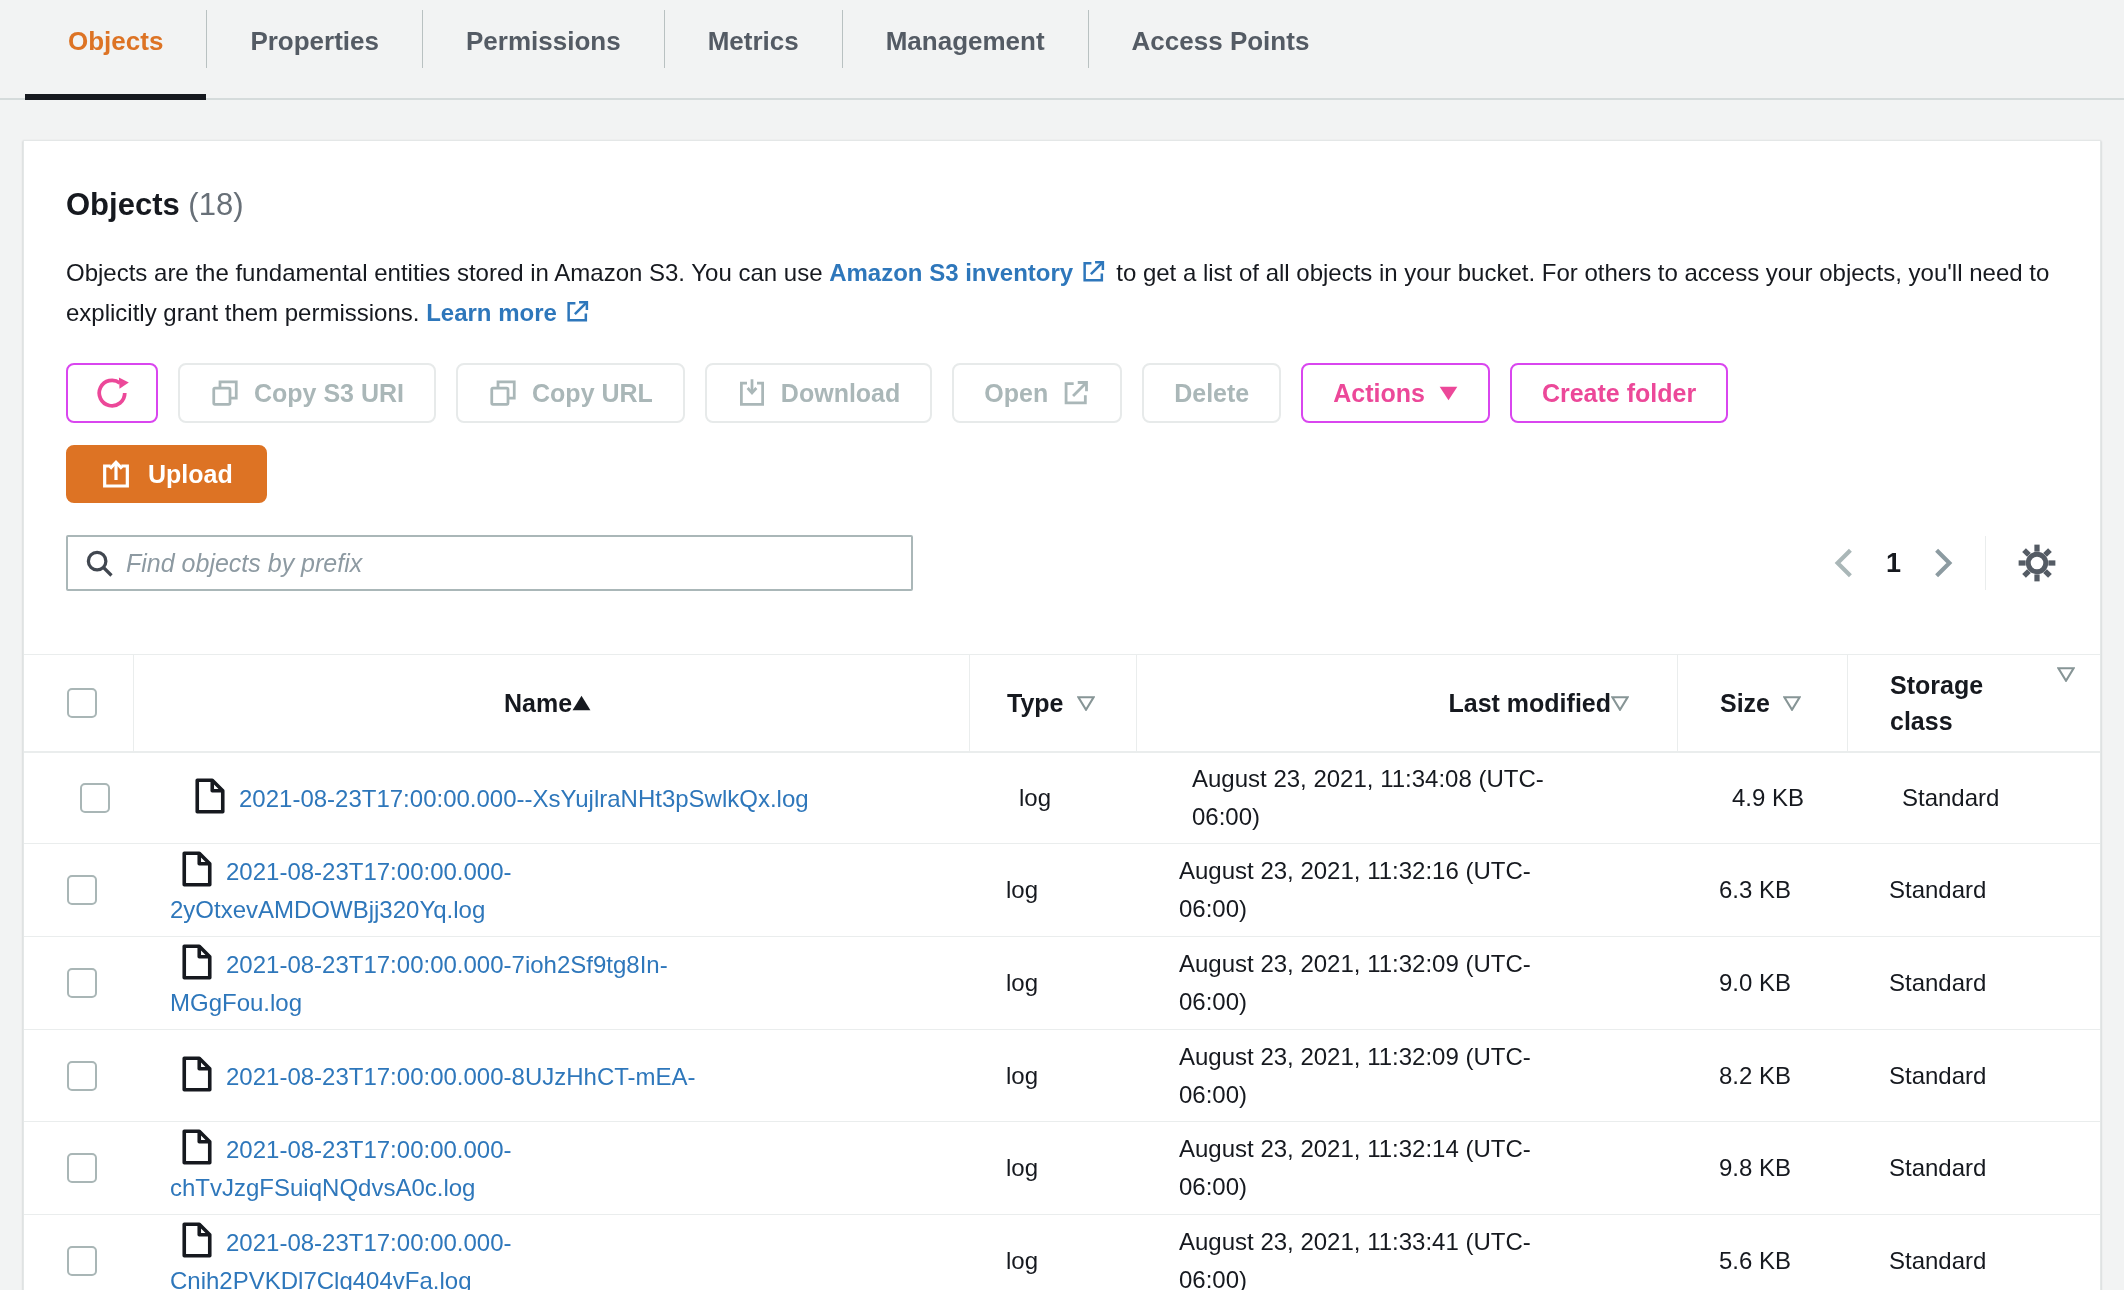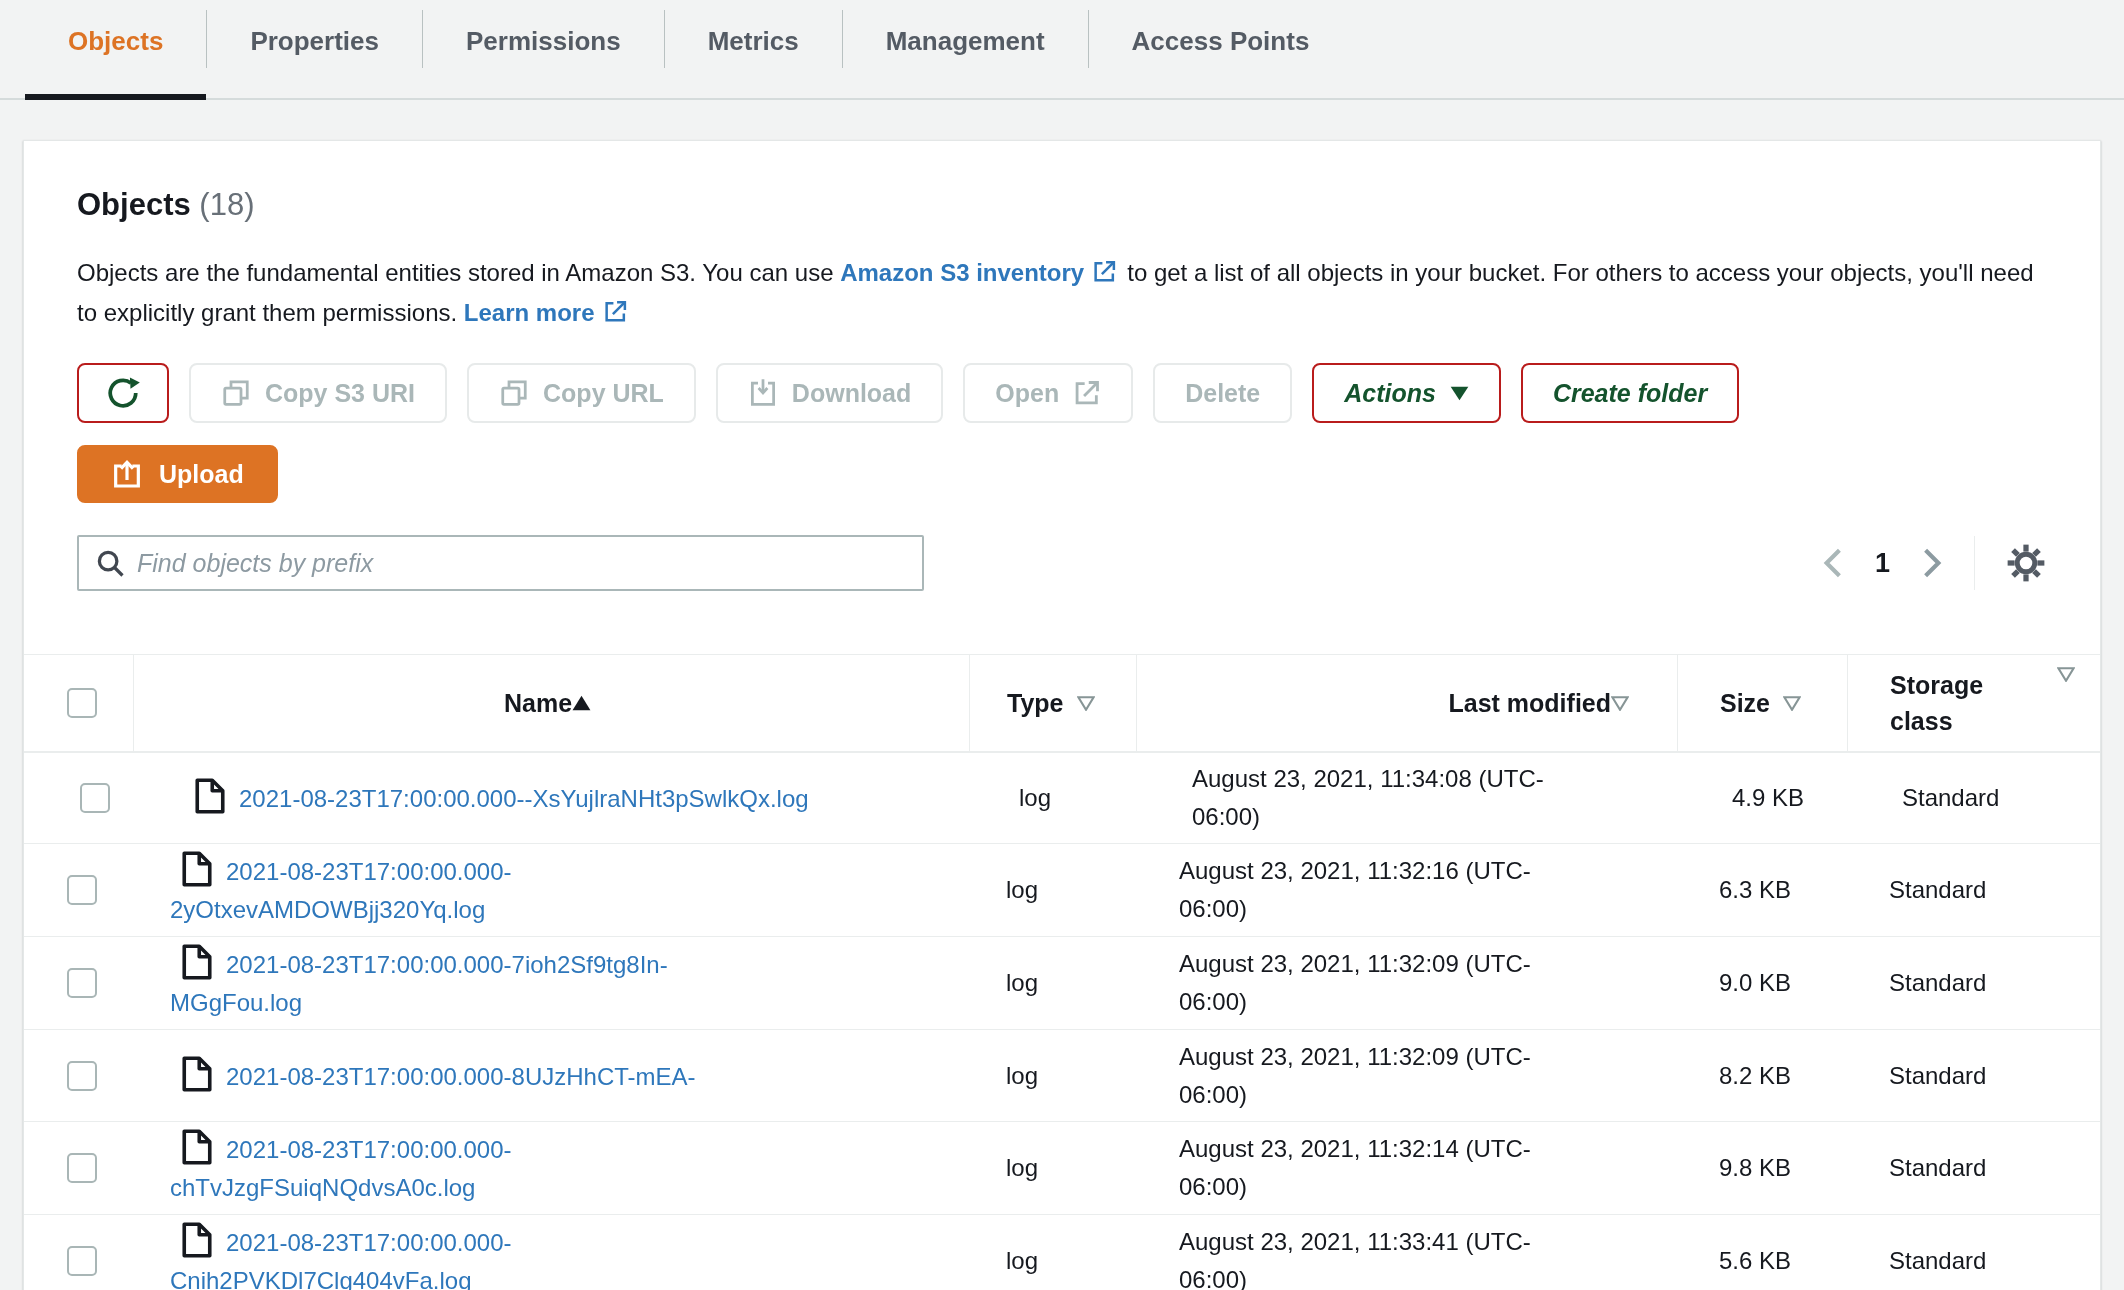--- a/index.html
+++ b/index.html
@@ -13,32 +13,32 @@
   
   .tabbar { height:100px; padding-left:25px; display:flex; border-bottom:2px solid #d5dbdb; }
   .tab { padding:26px 43px 0; font-size:26px; font-weight:700; color:#545b64; position:relative; cursor:pointer; white-space:nowrap; }
   .tab.active { color:#dd7324; }
   .tab.active::after { content:""; position:absolute; left:0; right:0; bottom:-2px; height:6px; background:#16191f; }
   .tab-sep { width:1px; height:58px; margin-top:10px; background:#b9c1c1; }
 
   
   .panel { position:absolute; left:23px; right:23px; top:140px; height:1260px;
            background:#ffffff; border:1px solid #e4e7e7; box-shadow:0 1px 2px rgba(0,28,36,.25); }
-  .panel-head { padding:44px 53px 0; }
+  .panel-head { padding:44px 42px 0; }
   .page-h1 { font-size:31px; line-height:40px; font-weight:700; color:#16191f; }
   .obj-count { font-weight:400; color:#687078; }
   .desc { margin-top:28px; font-size:24px; line-height:40px; color:#16191f; max-width:1996px; }
   .inline-link { color:#2e77bb; font-weight:700; text-decoration:none; cursor:pointer; white-space:nowrap; }
   .ext-ic { vertical-align:-3px; margin:0 10px 0 8px; }
 
   
   .toolbar { margin-top:30px; display:flex; gap:20px; }
   .btn { height:60px; border-radius:8px; background:#fff; font-family:inherit; font-size:25px; font-weight:700;
          display:inline-flex; align-items:center; gap:14px; padding:0 30px; cursor:pointer; }
-  .btn-enabled  { border:2px solid #b91c1c; color:#14532d;font-style:italic; }
+  .btn-enabled  { border:2px solid #d946ef; color:#ec4899; }
   .btn-disabled { border:2px solid #e7eaea; color:#aab7b8; cursor:default; }
   .btn-icononly { width:92px; justify-content:center; padding:0; }
   .upload-row { margin-top:22px; }
   .btn-primary { background:#dd7324; border:2px solid #dd7324; color:#fff; height:58px; padding:0 32px; gap:16px; }
 
   
   .search-row { margin-top:32px; display:flex; align-items:center; justify-content:space-between; }
   .search-box { width:847px; height:56px; border:2px solid #aab7b8; border-radius:2px; background:#fff;
                 display:flex; align-items:center; gap:12px; padding:0 16px; }
   .search-box input { border:none; outline:none; flex:1; font-family:inherit; font-size:25px; color:#16191f; background:transparent; }

